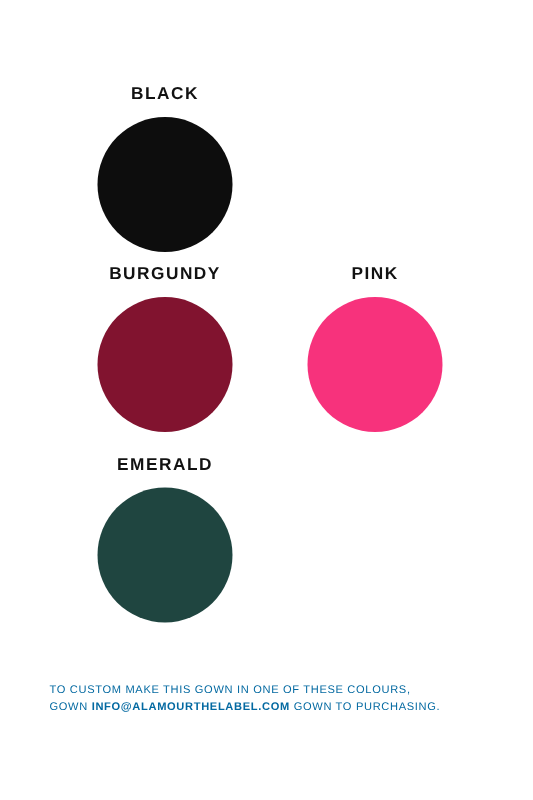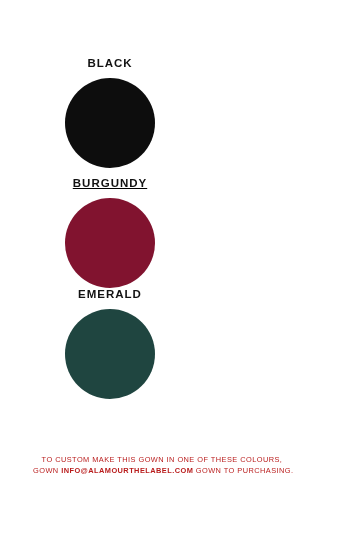--- a/index.html
+++ b/index.html
@@ -30,22 +30,22 @@
   .swatch {
     position: absolute;
     width: 140px;
     display: flex;
     flex-direction: column;
     align-items: center;
   }
   .swatch.col-left  { left: 40px; }
   .swatch.col-right { left: 180px; }
   .swatch.row-1 { top: 56px; }
-  .swatch.row-2 { top: 176px; text-decoration: underline; }
-  .swatch.row-3 { top: 287px; }
+  .swatch.row-2 { top: 176px; }
+  .swatch.row-3 { top: 303px; }
 
   .swatch-label {
     font-size: 11.5px;
     letter-spacing: 1.0px;
     font-weight: 600;
     color: #121212;
     text-transform: uppercase;
     line-height: 14px;
     margin-bottom: 8px;
     white-space: nowrap;
@@ -54,22 +54,21 @@
     width: 90px;
     height: 90px;
     border-radius: 50%;
   }
 
   .footer {
     position: absolute;
     left: 0;
     right: 0;
     top: 455px;
-    text-align: center;
-    color: #b91c1c;
+    color: #0369a1;
     margin-left: 33px;
   }
   .footer-line {
     font-size: 7.4px;
     letter-spacing: 0.45px;
     line-height: 10.6px;
     white-space: nowrap;
     font-weight: 400;
   }
   .footer-email {
@@ -87,20 +86,24 @@
       <div class="swatch-label">BLACK</div>
       <div class="swatch-circle" style="background-color: rgb(13, 13, 13);"></div>
     </div>
 
 
     <div class="swatch col-left row-2">
       <div class="swatch-label">BURGUNDY</div>
       <div class="swatch-circle" style="background-color: rgb(129, 19, 47);"></div>
     </div>
 
+    <div class="swatch col-right row-2">
+      <div class="swatch-label">PINK</div>
+      <div class="swatch-circle" style="background-color: rgb(247, 50, 124);"></div>
+    </div>
 
     <div class="swatch col-left row-3">
       <div class="swatch-label">EMERALD</div>
       <div class="swatch-circle" style="background-color: rgb(31, 69, 64);"></div>
     </div>
 
   </div>
 
   <div class="footer">
     <div class="footer-line">TO CUSTOM MAKE THIS GOWN IN ONE OF THESE COLOURS,</div>

